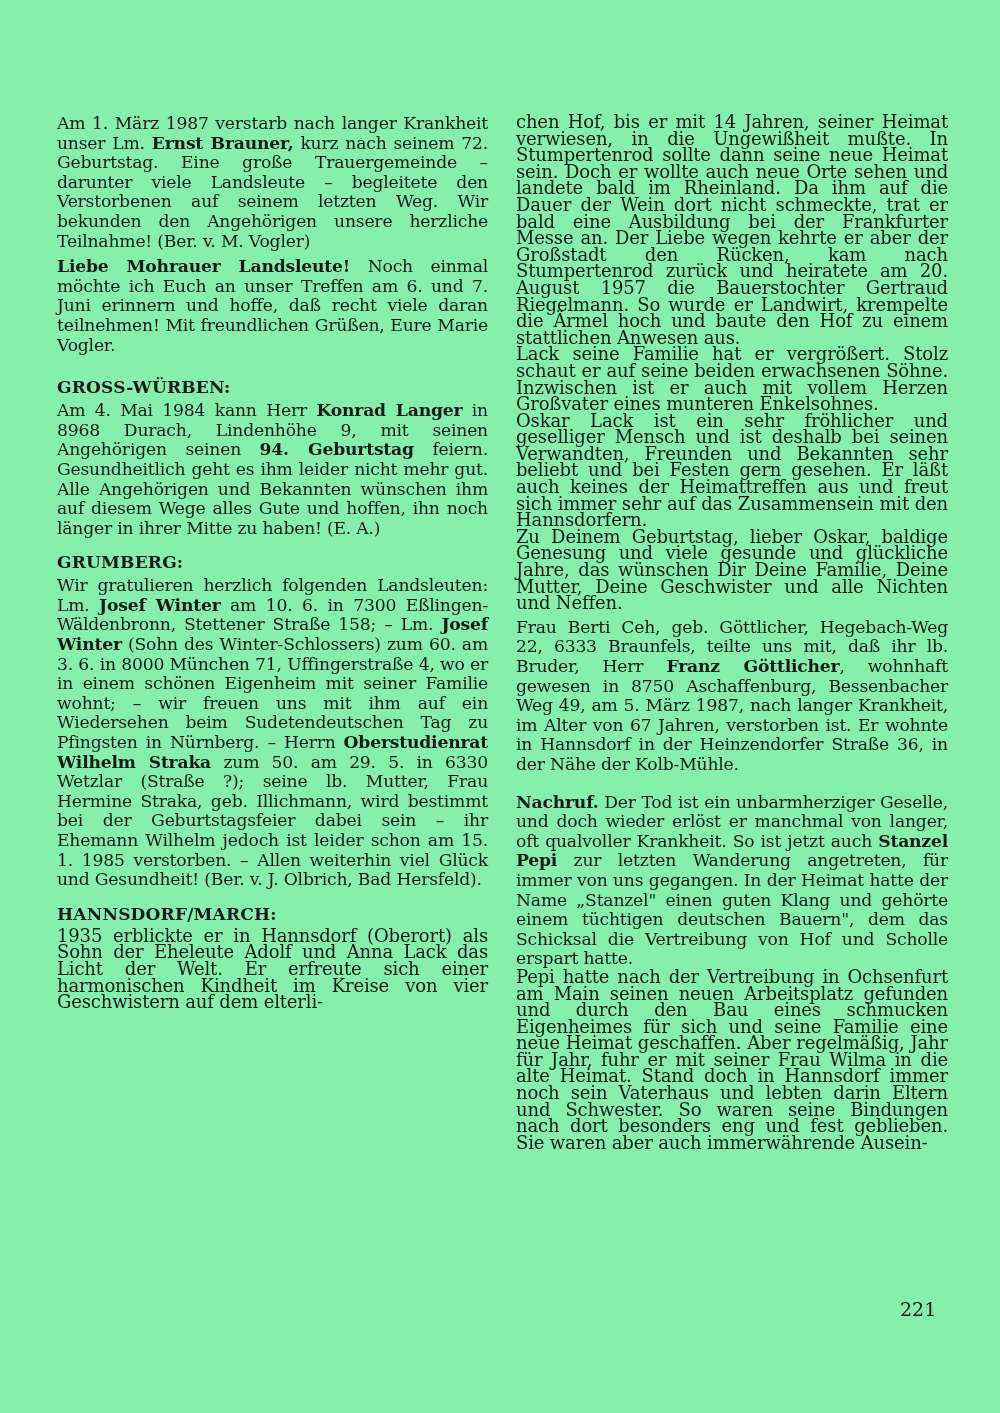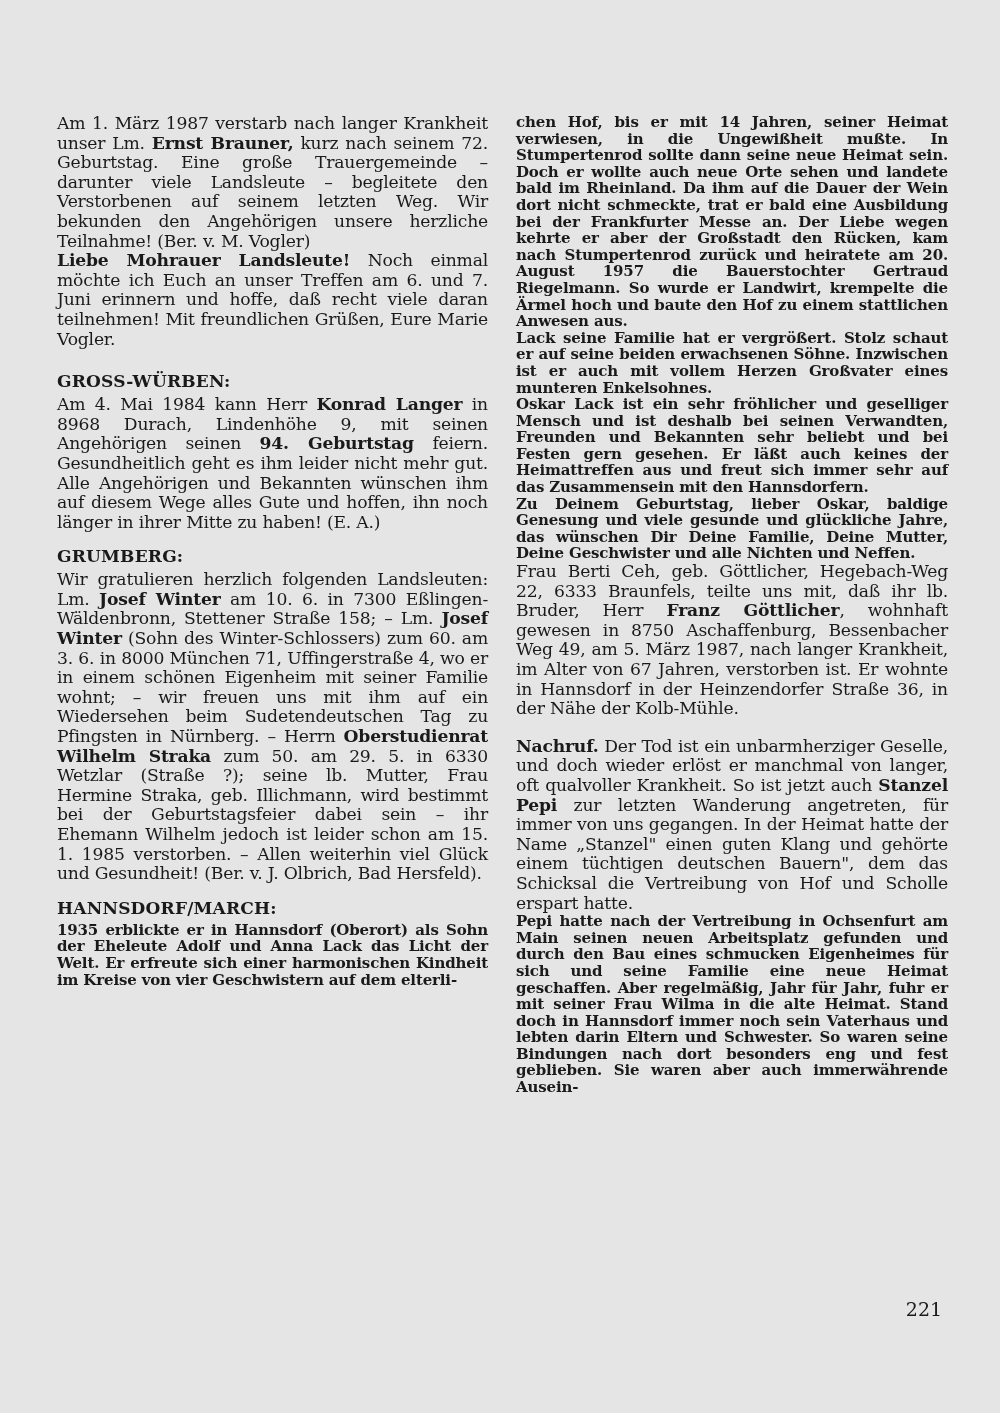--- a/index.html
+++ b/index.html
@@ -1,29 +1,29 @@
 <!DOCTYPE html>
 <html><head>
 <meta charset="utf-8">
 <style>
   html, body { margin: 0; padding: 0; background: #ffffff; }
   body { width: 1000px; height: 1413px; position: relative; overflow: hidden;
          font-family: "DejaVu Serif", "Liberation Serif", serif; color: #1a1a1a; }
-  .page { position: absolute; left: 0; top: 0; width: 1000px; height: 1413px; background: #e5e5e5; }
+  .page { position: absolute; left: 0; top: 0; width: 1000px; height: 1413px; background: #86efac; }
   .col { position: absolute; top: 114px; text-align: justify; hyphens: manual; }
   .col-left { left: 57px; width: 431px; }
   .col-right { left: 516px; width: 432px; }
   p { margin: 0; }
   .big { font-size: 17.2px; line-height: 19.6px; letter-spacing: -0.2px; }
-  .small { font-size: 15px; line-height: 16.6px; letter-spacing: -0.15px; font-weight: bold; }
-  .gap { margin-top: 0; }
+  .small { font-size: 18px; line-height: 16.6px; letter-spacing: -0.15px; }
+  .gap { margin-top: 6px; }
   .gap-lg { margin-top: 18px; }
   .heading { font-weight: bold; font-size: 17px; line-height: 20px; margin-top: 14px; margin-bottom: 4px; letter-spacing: 0.2px; }
   b { font-weight: bold; }
-  .pagenum { position: absolute; left: 900px; width: 48px; top: 1298px; text-align: center;
+  .pagenum { position: absolute; left: 900px; width: 48px; top: 1298px; text-align: left;
              font-size: 19px; font-family: "DejaVu Serif", serif; }
 </style>
 </head>
 <body>
 
 <div class="page">
 
   <div class="col col-left">
     <p class="big"><span>Am 1. März 1987 verstarb nach langer Krankheit unser Lm. </span><b>Ernst Brauner,</b><span> kurz nach seinem 72. Geburtstag. Eine große Trauergemeinde – darunter viele Landsleute – begleitete den Verstorbenen auf seinem letzten Weg. Wir bekunden den Angehörigen unsere herzliche Teilnahme! (Ber. v. M. Vogler)</span></p>
 

